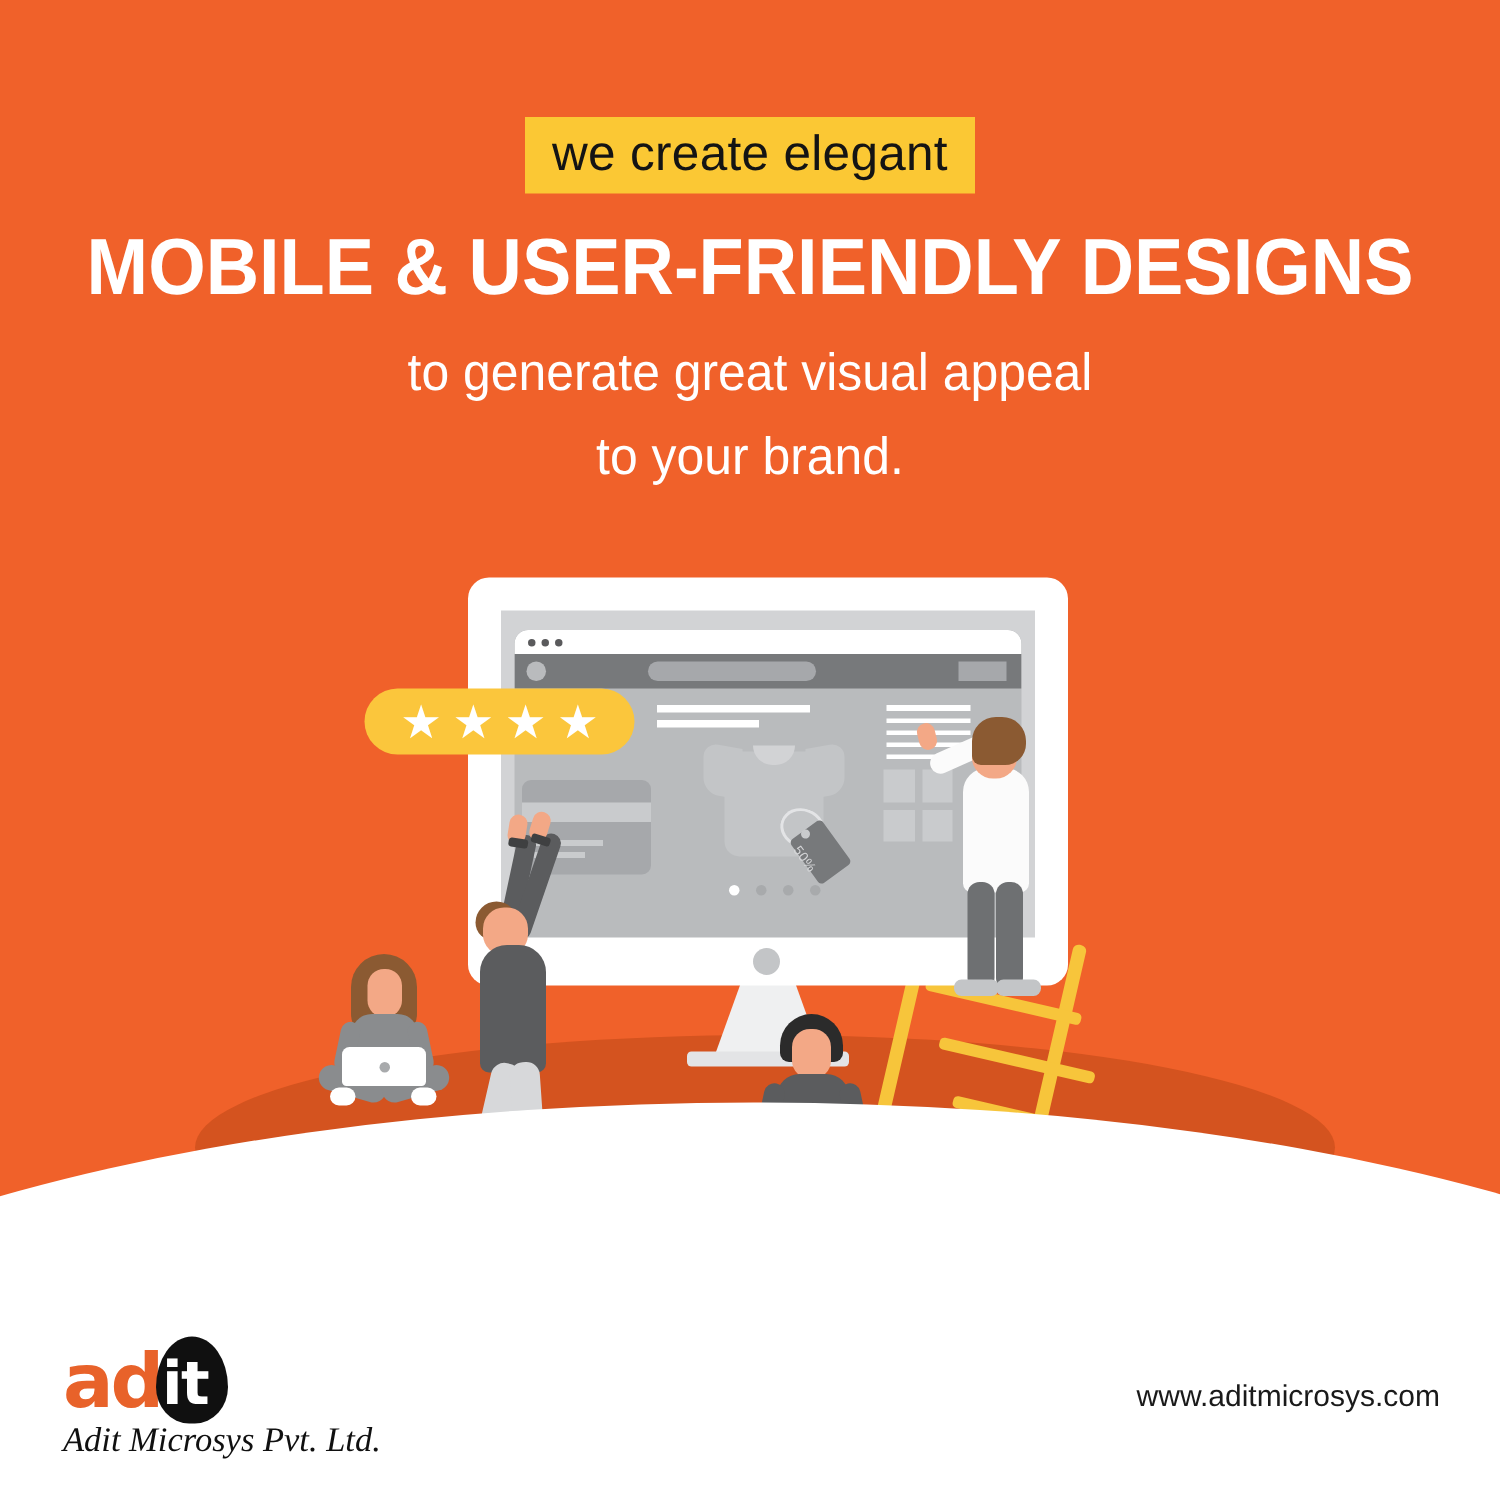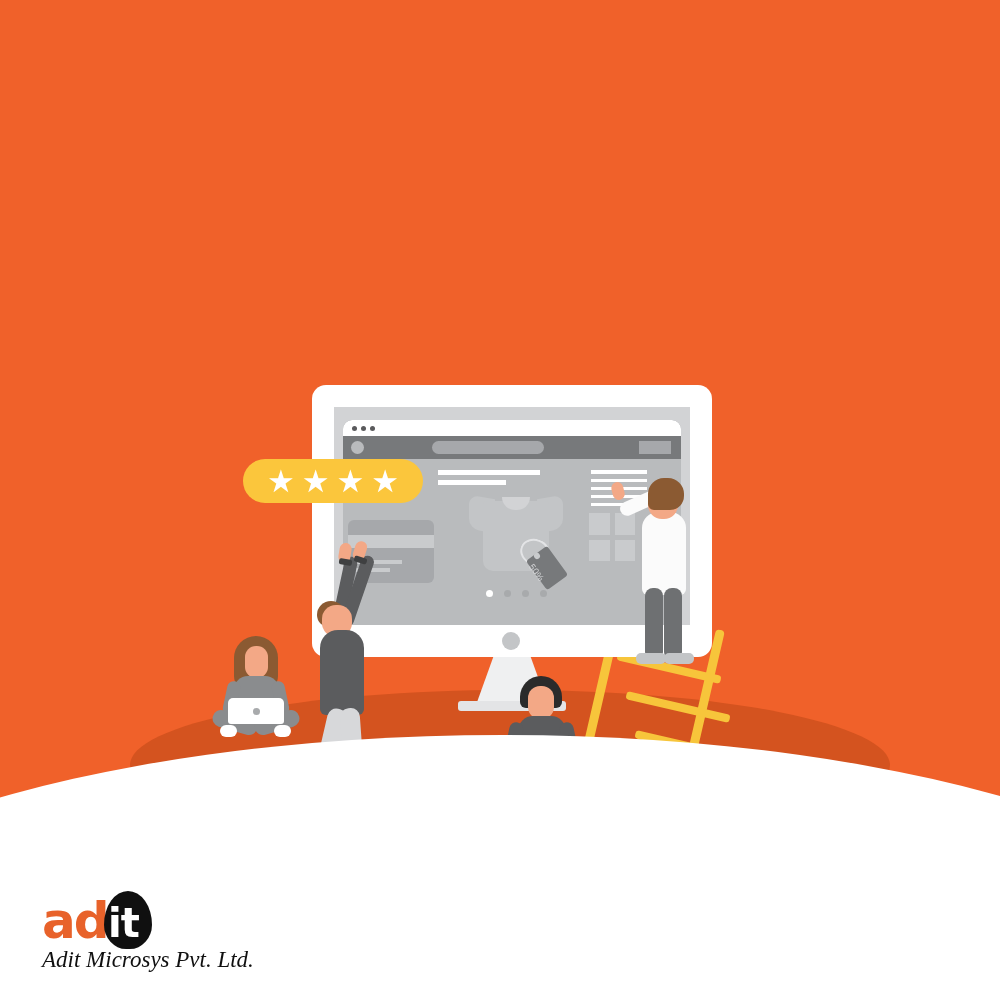--- a/index.html
+++ b/index.html
@@ -249,20 +249,28 @@
     font-family:"Liberation Sans",sans-serif;
   }
 </style>
 </head>
 <body>
 
 <div id="poster">
 
   <div class="orange-panel">
 
+    <div class="headline">
+      <div class="eyebrow-wrap">
+        <span class="eyebrow">we create elegant</span>
+      </div>
+      <div class="h-main">MOBILE &amp; USER-FRIENDLY DESIGNS</div>
+      <div class="h-sub">to generate great visual appeal</div>
+      <div class="h-sub" style="margin-top:2px;">to your brand.</div>
+    </div>
 
     <div class="floor"></div>
 
     <div class="ladder">
       <div class="rail rl"></div>
       <div class="rail rr"></div>
       <div class="rung" style="left:20px;top:34px;width:106px;transform:rotate(13deg);"></div>
       <div class="rung" style="left:29px;top:73px;width:106px;transform:rotate(13deg);"></div>
       <div class="rung" style="left:38px;top:112px;width:106px;transform:rotate(13deg);"></div>
       <div class="rung" style="left:47px;top:151px;width:106px;transform:rotate(13deg);"></div>
@@ -413,15 +421,16 @@
 
   <div class="footer">
     <div class="logo">
       <div class="logo-mark">
         <span class="logo-ad">ad</span>
         <span class="logo-blob"></span>
         <span class="logo-it">it</span>
       </div>
       <div class="logo-name">Adit Microsys Pvt. Ltd.</div>
     </div>
+    <div class="site">www.aditmicrosys.com</div>
   </div>
 
 </div>
 
 </body></html>

